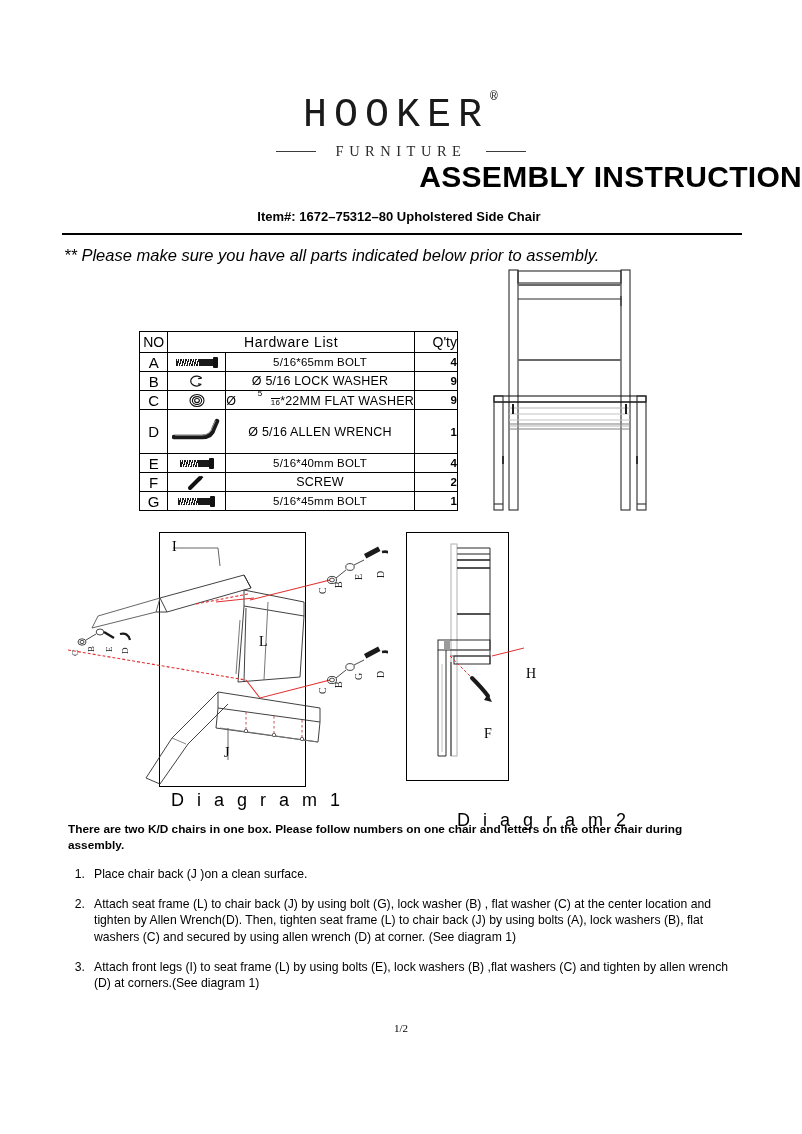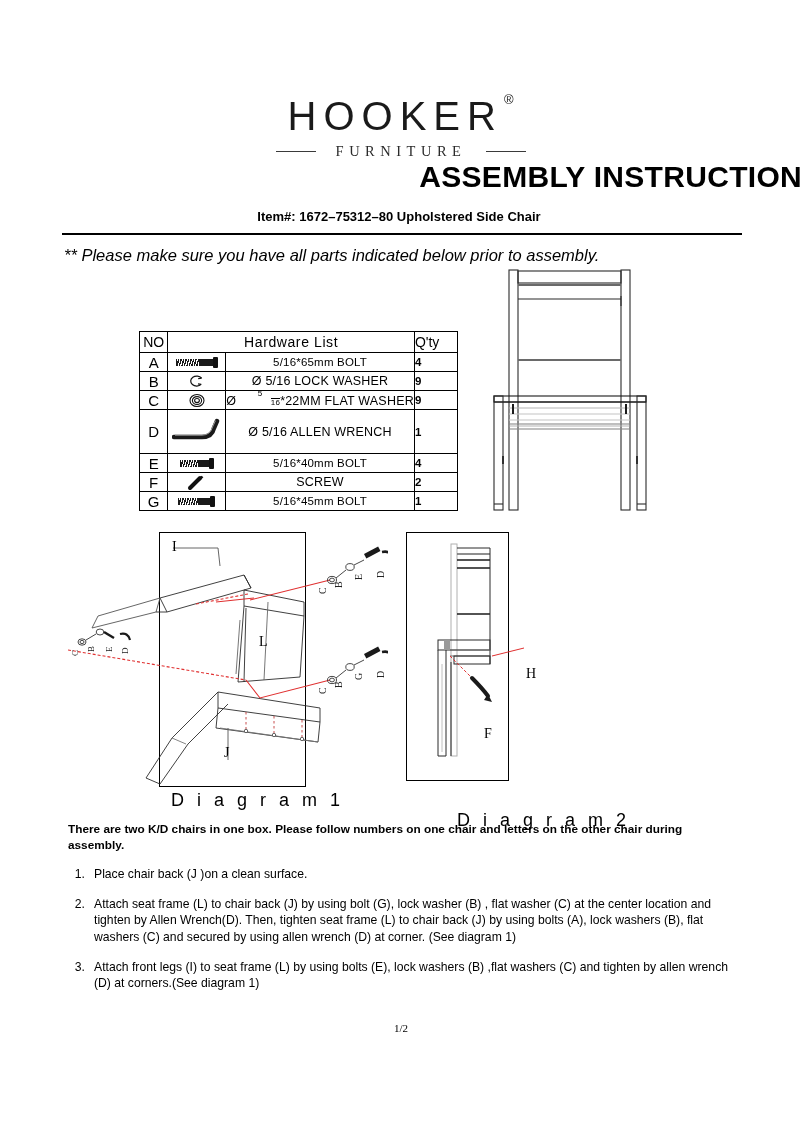--- a/index.html
+++ b/index.html
@@ -1,41 +1,41 @@
 <!DOCTYPE html>
 <html><head>
 <meta charset="utf-8">
 <style>
   html,body{margin:0;padding:0;background:#fff;}
   body{width:802px;height:1134px;position:relative;font-family:"Liberation Sans",sans-serif;color:#000;overflow:hidden;}
   .page{position:absolute;left:0;top:0;width:802px;height:1134px;}
 
   
   .brand{position:absolute;left:0;top:96px;width:802px;text-align:center;}
-  .brand-word{font-family:Liberation Sans, sans-serif;font-size:40px;letter-spacing:7px;color:#1a1a1a;line-height:1;display:inline-block;position:relative;padding-right:2px;}
+  .brand-word{font-family:Liberation Mono, monospace;font-size:40px;letter-spacing:7px;color:#1a1a1a;line-height:1;display:inline-block;position:relative;padding-right:2px;}
   .brand-reg{font-size:13px;vertical-align:super;letter-spacing:0;position:relative;top:-12px;left:1px;}
   .brand-sub{margin-top:7px;display:flex;align-items:center;justify-content:center;gap:20px;}
   .brand-sub .rule{height:1px;background:#3a3a3a;width:40px;display:block;}
   .brand-sub .txt{font-family:"Liberation Serif",serif;font-size:14.5px;letter-spacing:5.5px;color:#2b2b2b;}
 
   .doc-title{position:absolute;left:0;top:160px;width:802px;text-align:right;font-size:30px;font-weight:bold;letter-spacing:0.3px;}
   .item-line{position:absolute;left:0;top:209px;width:798px;text-align:center;font-size:13px;font-weight:bold;}
 
   .hrule{position:absolute;left:62px;top:233px;width:680px;height:2px;background:#000;}
 
   .notice{position:absolute;left:64px;top:246px;font-size:16.5px;font-style:italic;}
 
   
   .hw-table{position:absolute;left:139px;top:331px;width:319px;border-collapse:collapse;}
   .hw-table td,.hw-table th{border:1px solid #000;padding:0;}
   .hw-table th{font-weight:normal;}
   .c-no{width:32px;text-align:center;}
   .c-ic{width:62px;text-align:center;}
   .c-ds{width:168px;text-align:center;}
-  .c-qt{width:55px;text-align:left;}
+  .c-qt{width:55px;text-align:right;}
   .hdr-no{font-size:14px;height:20px;}
   .hdr-hw{font-size:14px;letter-spacing:0.6px;}
   .hdr-qt{font-size:14px;}
   .row-letter{font-size:15px;}
   .desc{font-size:11.5px;letter-spacing:0.2px;white-space:nowrap;}
   .desc-lg{font-size:12.5px;}
   .qty{font-size:11.5px;font-weight:bold;}
   .r-std{height:19px;}
   .r-tall{height:44px;}
   .frac{display:inline-block;vertical-align:-0.05em;font-size:8px;line-height:0.95;text-align:center;position:relative;top:-1px;}

